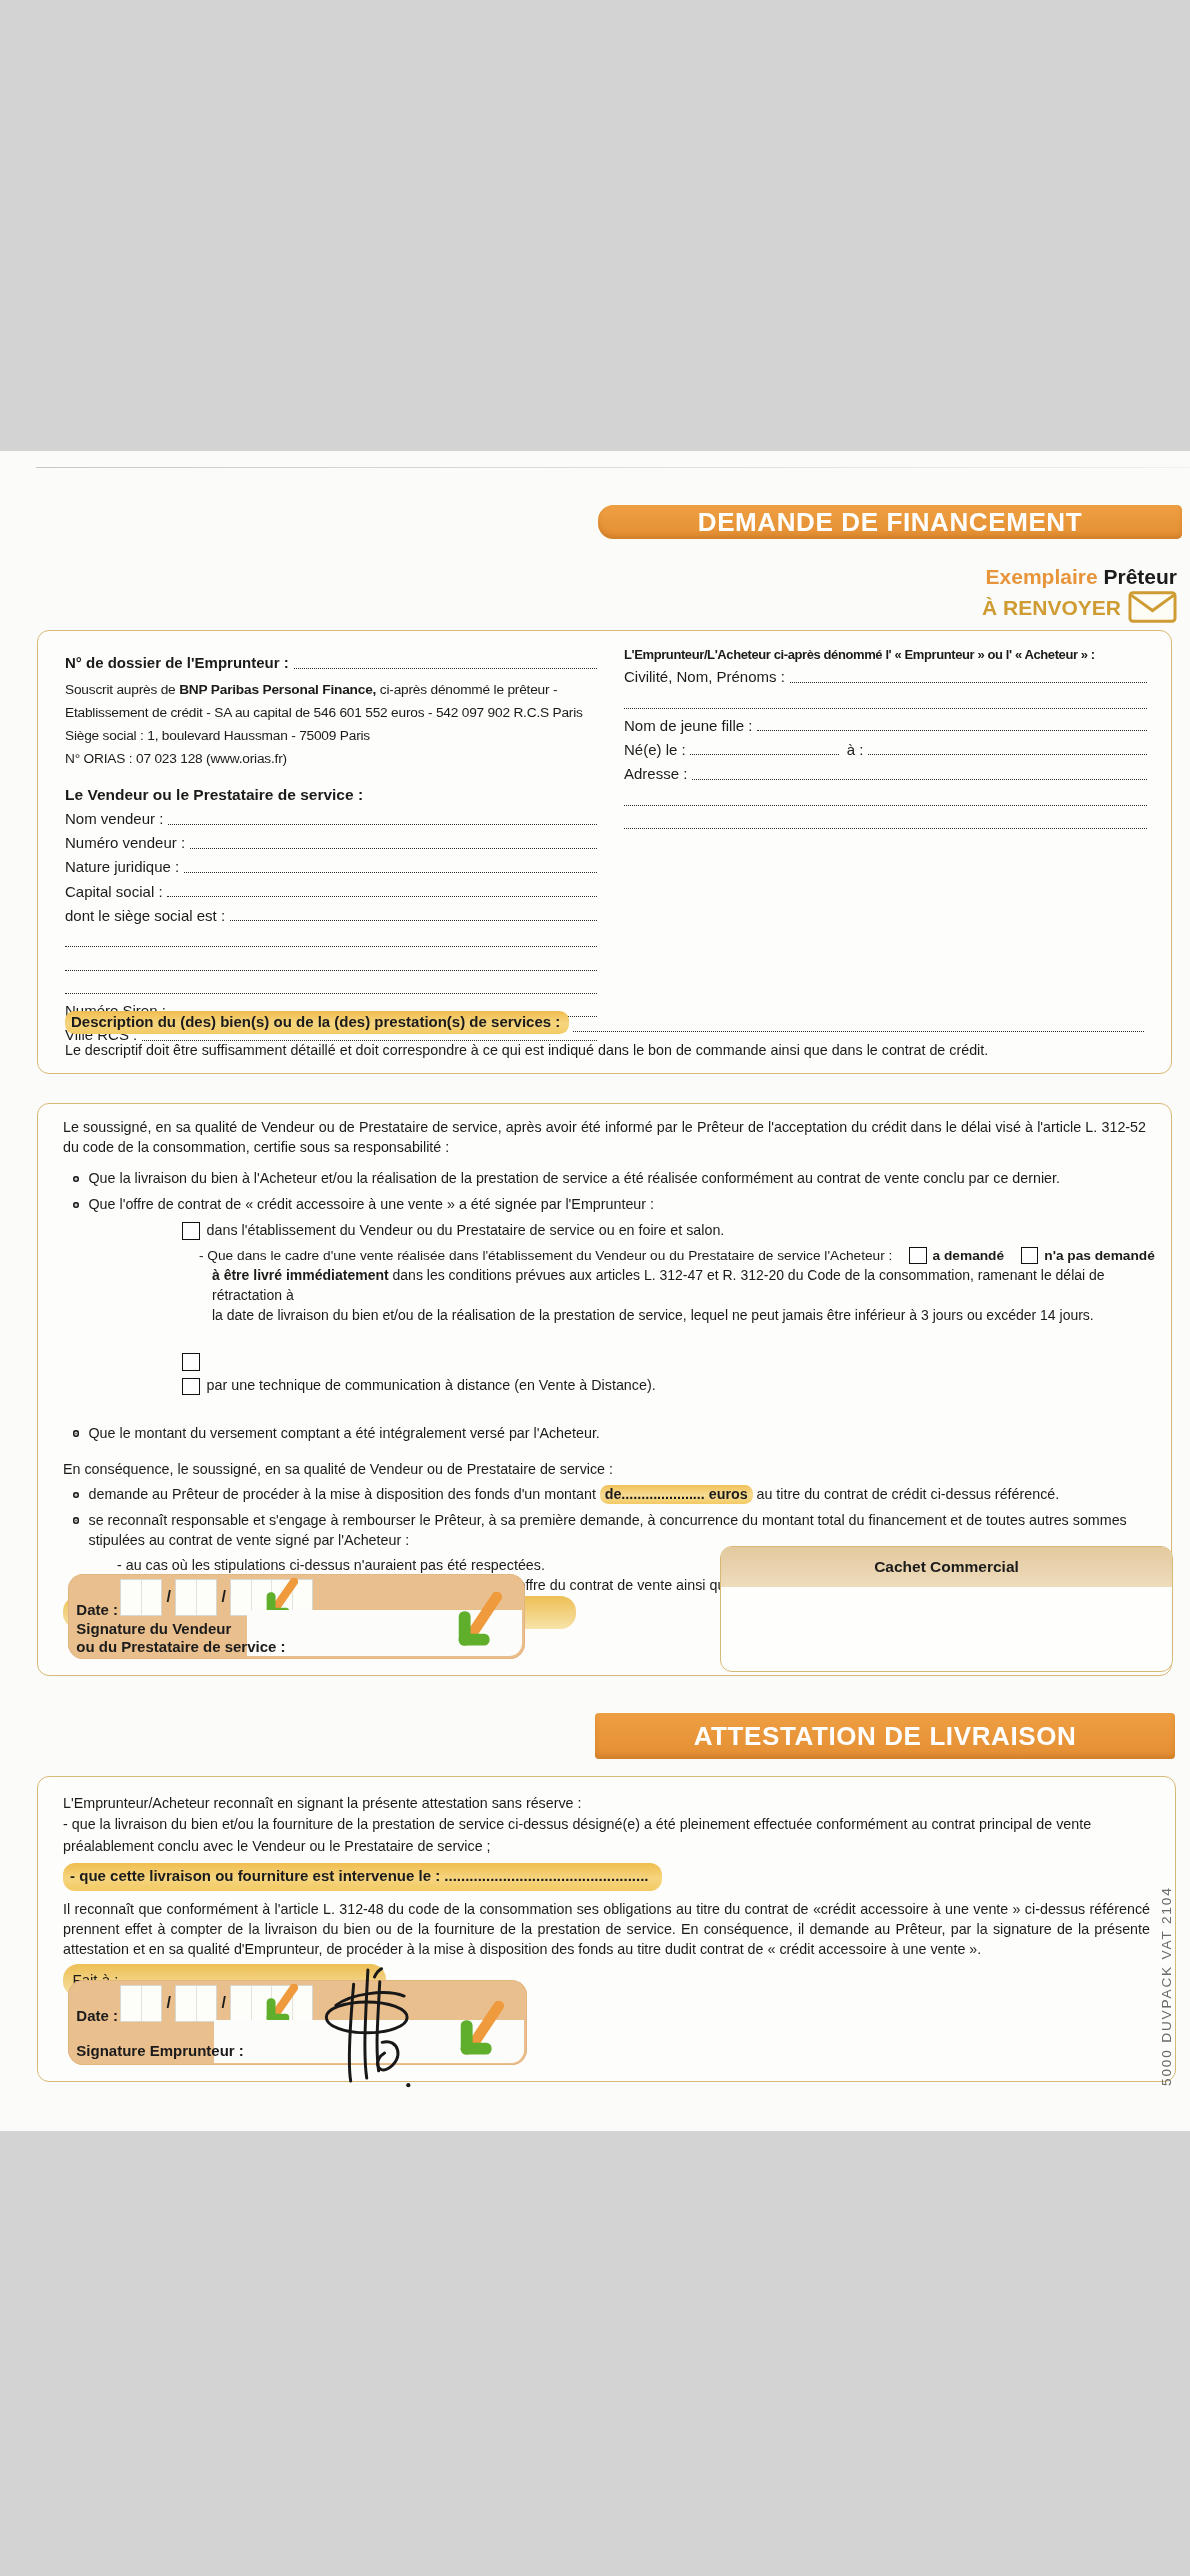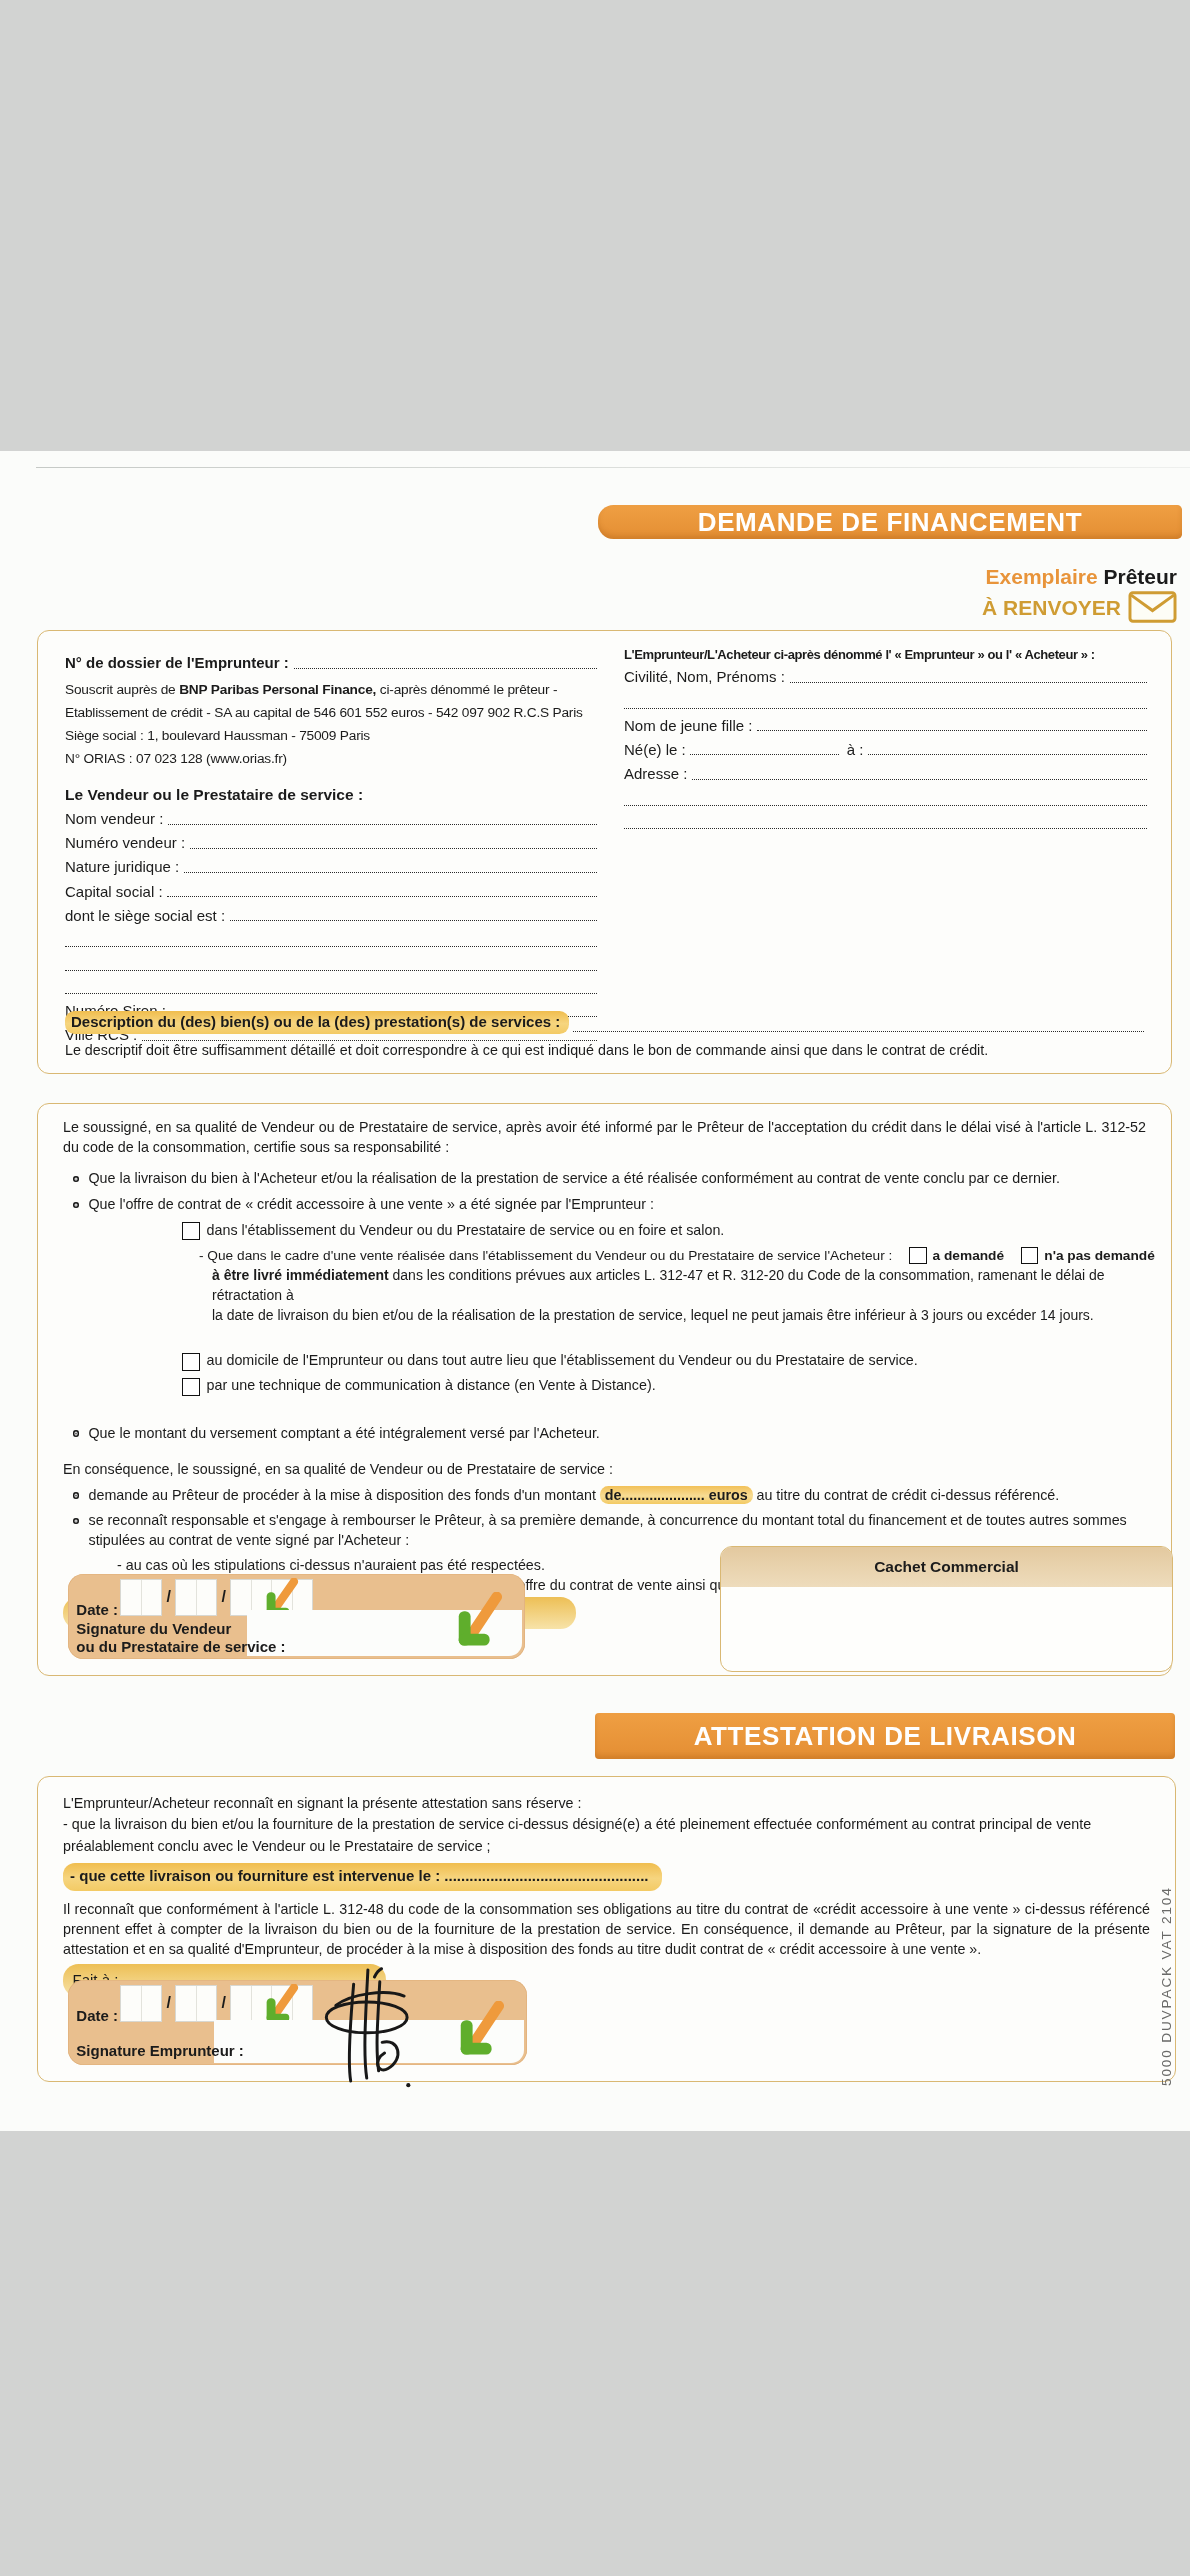--- a/index.html
+++ b/index.html
@@ -222,21 +222,20 @@
       </div>
       <div class="subtxt">
         <span class="b">à être livré immédiatement</span><span> dans les conditions prévues aux articles  L. 312-47 et R. 312-20 du Code de la consommation, ramenant le délai de rétractation à</span>
       </div>
       <div class="subtxt">la date de livraison du bien et/ou de la réalisation de la prestation de service, lequel ne peut jamais être inférieur à 3 jours ou excéder 14 jours.</div>
 
       <div class="gap46"></div>
 
       <div class="cbrow">
         <span class="cb"></span>
-        <span>au domicile de l'Emprunteur ou dans tout autre lieu que l'établissement du Vendeur ou du Prestataire de service.</span>
       </div>
       <div class="cbrow">
         <span class="cb"></span>
         <span>par une technique de communication à distance (en Vente à Distance).</span>
       </div>
 
       <div class="gap40"></div>
 
       <div class="bul">
         <span class="dot"></span>

